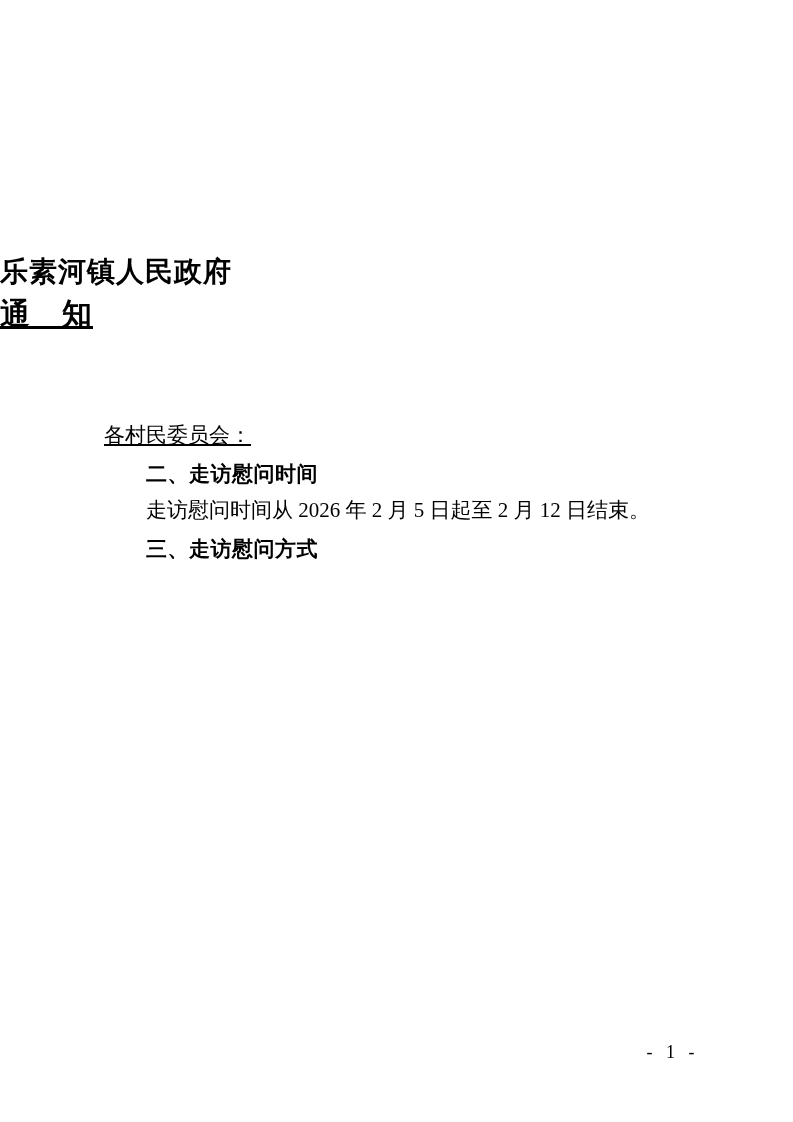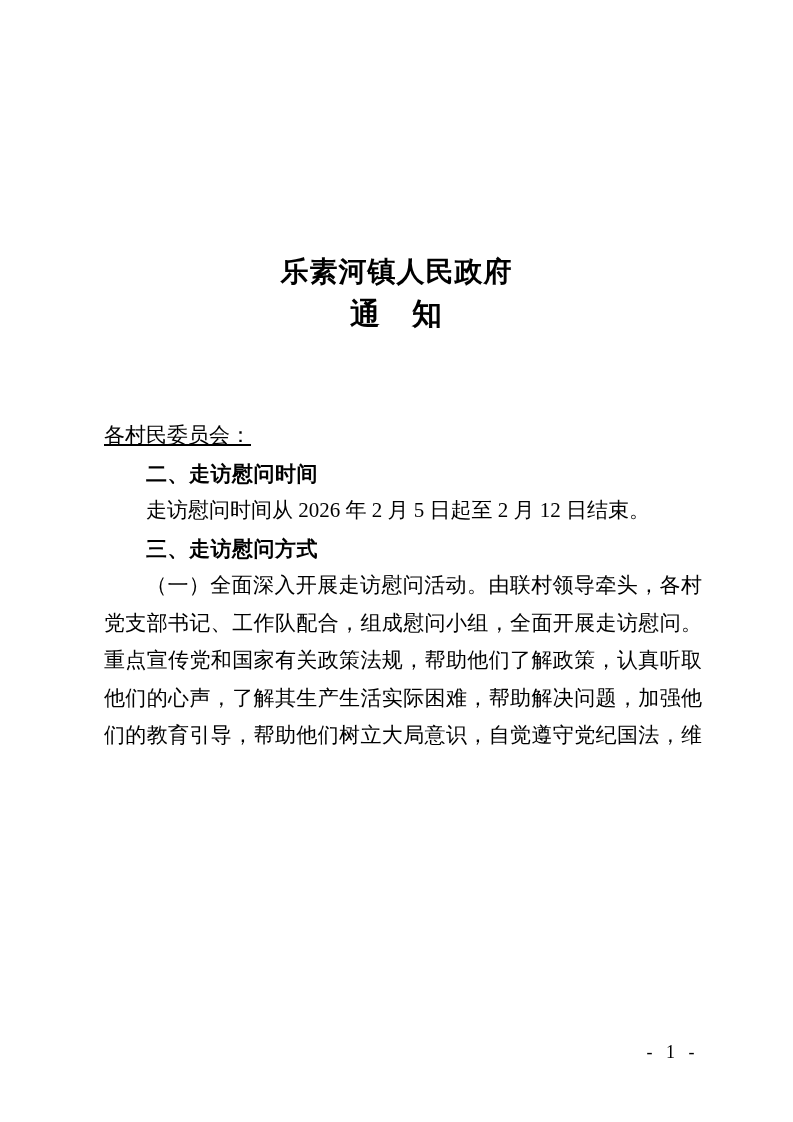--- a/index.html
+++ b/index.html
@@ -10,32 +10,32 @@
     background: #ffffff;
     overflow: hidden;
     color: #000000;
     font-family: "Liberation Serif", "DejaVu Serif", serif;
   }
   .doc-title {
     position: absolute;
     top: 252px;
     left: 0;
     right: 0;
-    text-align: center;
     font-weight: bold;
   }
   .doc-title .t-line {
     font-size: 28px;
     line-height: 40px;
     letter-spacing: 1px;
   }
   .doc-title .t-notice {
     font-size: 30px;
     line-height: 44px;
     letter-spacing: 1px;
+    text-decoration: underline;
   }
   .doc-body {
     position: absolute;
     top: 417px;
     left: 104px;
     width: 598px;
     font-size: 21px;
     line-height: 37.5px;
     text-align: justify;
   }
@@ -66,18 +66,17 @@
   <header class="doc-title">
     <div class="t-line">乐素河镇人民政府</div>
     <div class="t-notice">通　知</div>
   </header>
 
   <main class="doc-body">
     <p class="salutation">各村民委员会：</p>
     <p class="heading">二、走访慰问时间</p>
     <p class="para">走访慰问时间从 2026 年 2 月 5 日起至 2 月 12 日结束。</p>
     <p class="heading">三、走访慰问方式</p>
-    <p class="para-cont">（一）全面深入开展走访慰问活动。由联村领导牵头，各村党支部书记、工作队配合，组成慰问小组，全面开展走访慰问。重点宣传党和国家有关政策法规，帮助他们了解政策，认真听取他们的心声，了解其生产生活实际困难，帮助解决问题，加强他们的教育引导，帮助他们树立大局意识，自觉遵守党纪国法，维</p>
   </main>
 
   <footer class="page-number">- 1 -</footer>
 
 </div>
 
 </body></html>

